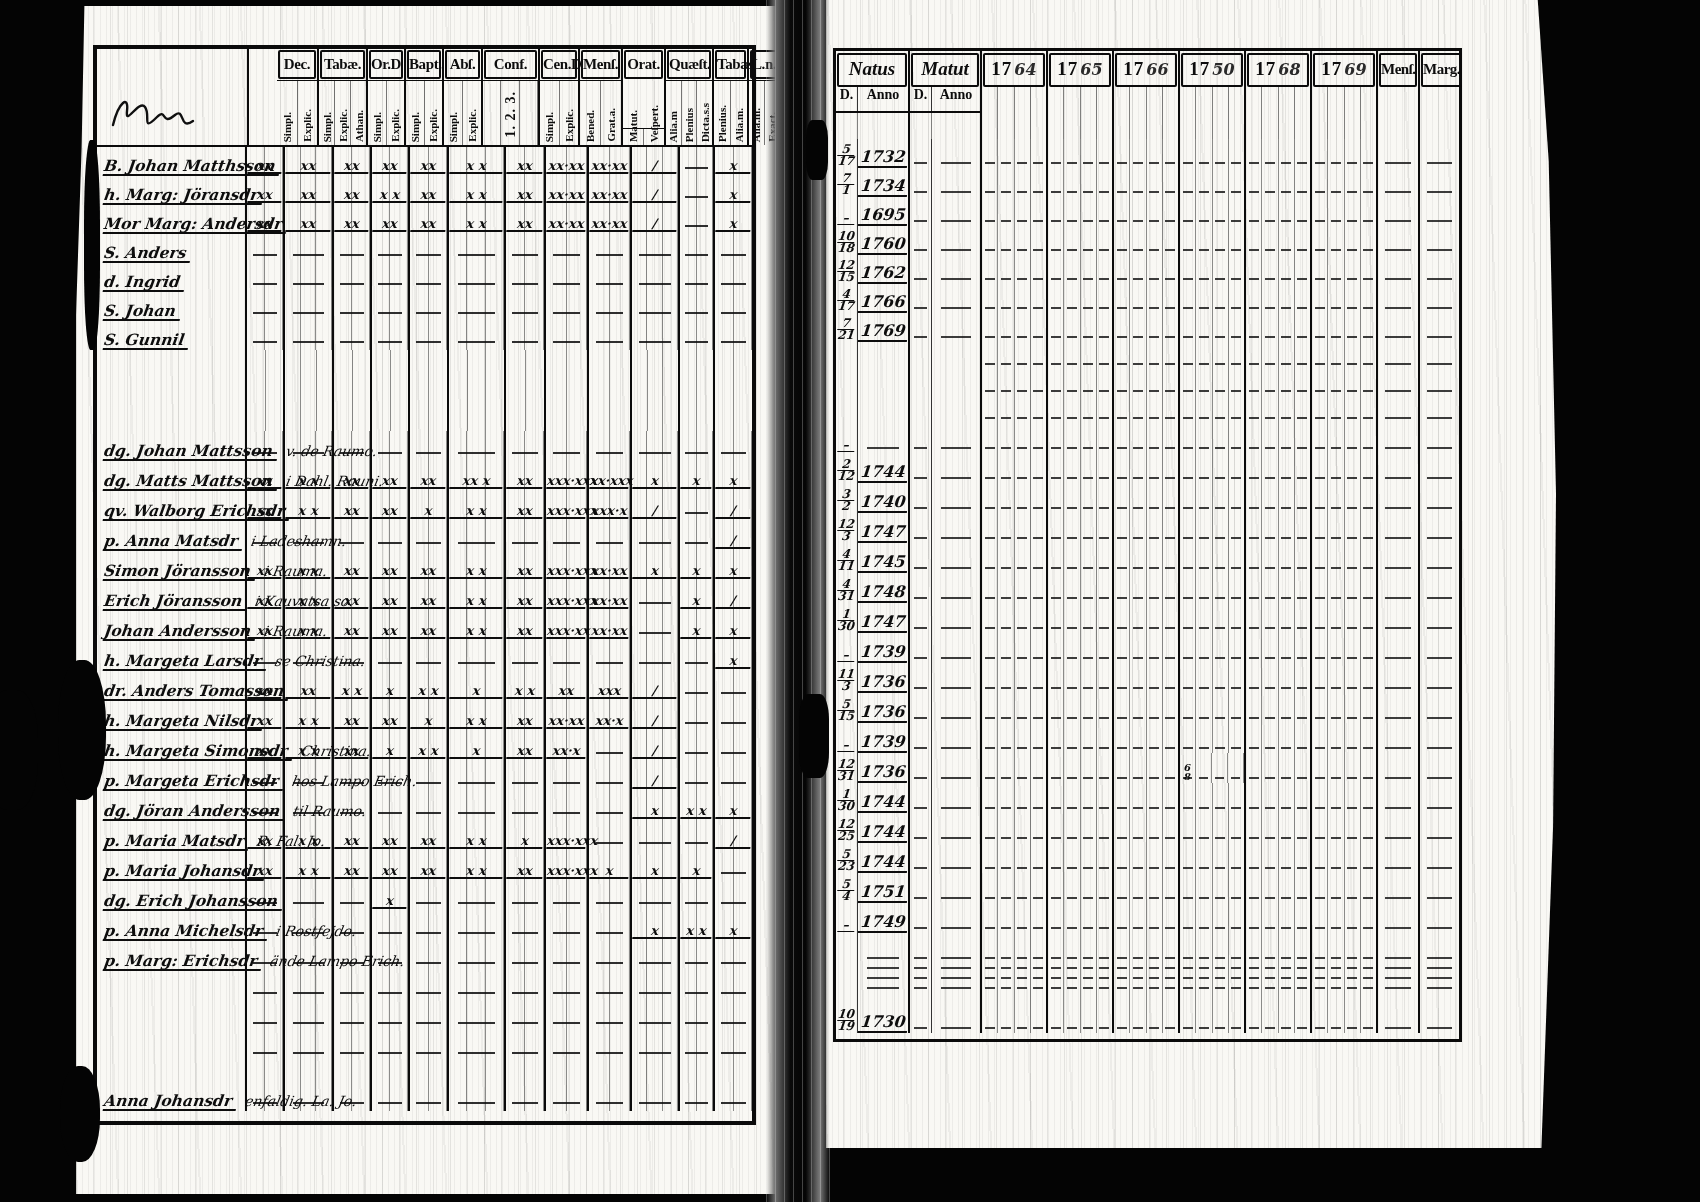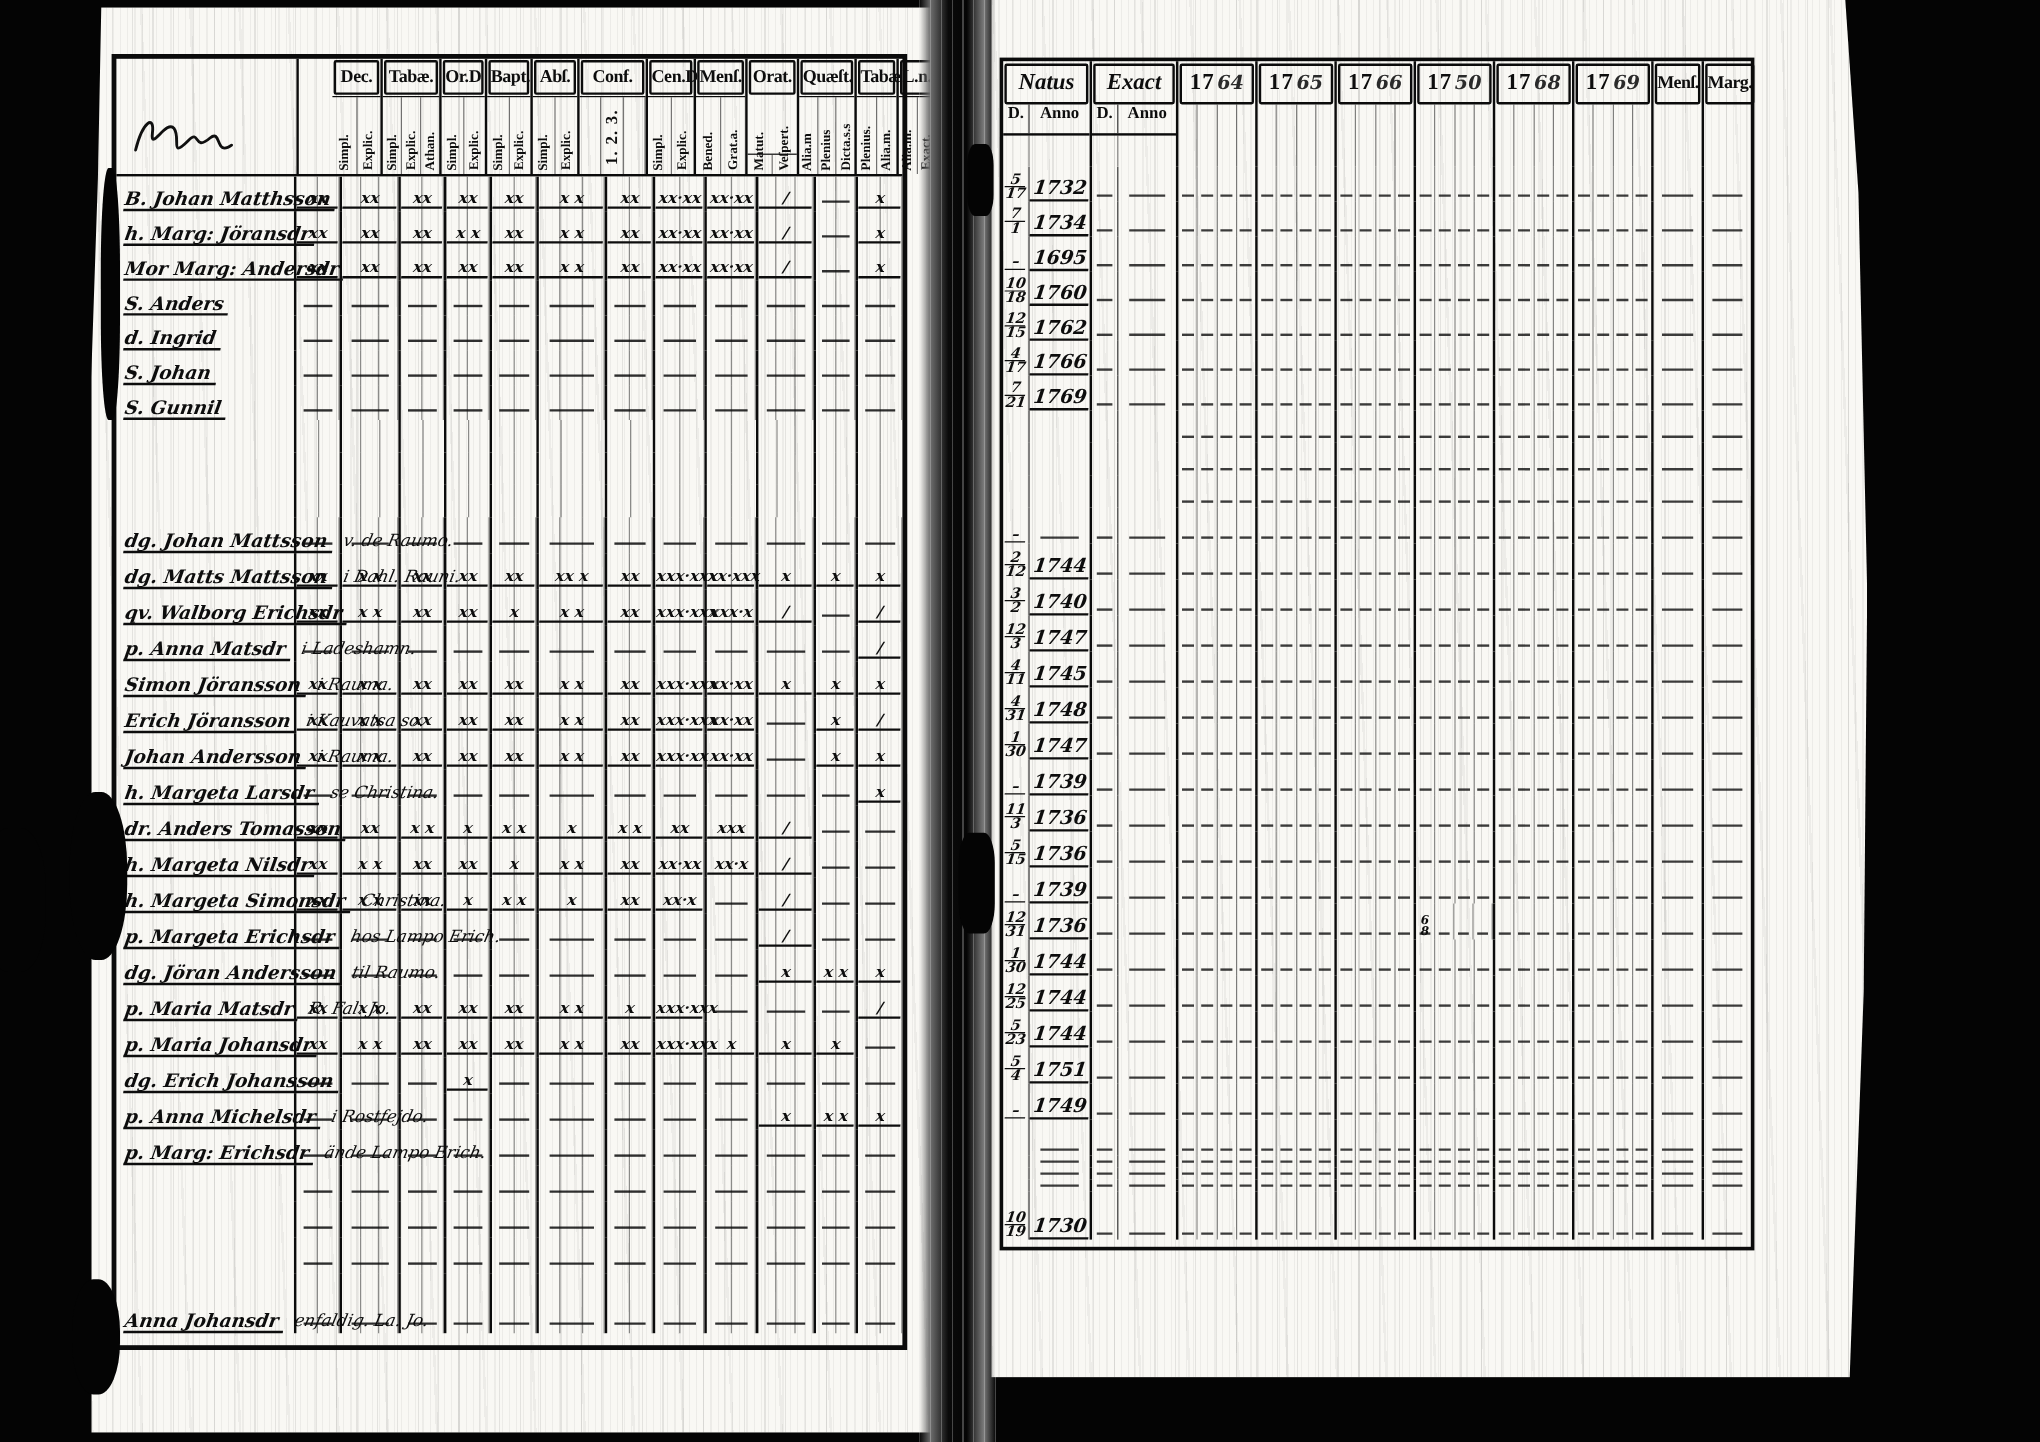--- a/index.html
+++ b/index.html
@@ -2418,21 +2418,21 @@
           <div class="rsubrow">
             <span class="sd">D.</span>
             <span class="sa">Anno</span>
           </div>
           <div class="headfill">
               <div class="hf" style="flex:0 0 21px"></div>
               <div class="hf"></div>
             </div>
         </div>
         <div class="rgroup" style="width:72px">
-          <div class="rlbl">Exact</div>
+          <div class="rlbl">Matut</div>
           <div class="rsubrow">
             <span class="sd">D.</span>
             <span class="sa">Anno</span>
           </div>
           <div class="headfill">
               <div class="hf" style="flex:0 0 21px"></div>
               <div class="hf"></div>
             </div>
         </div>
 

